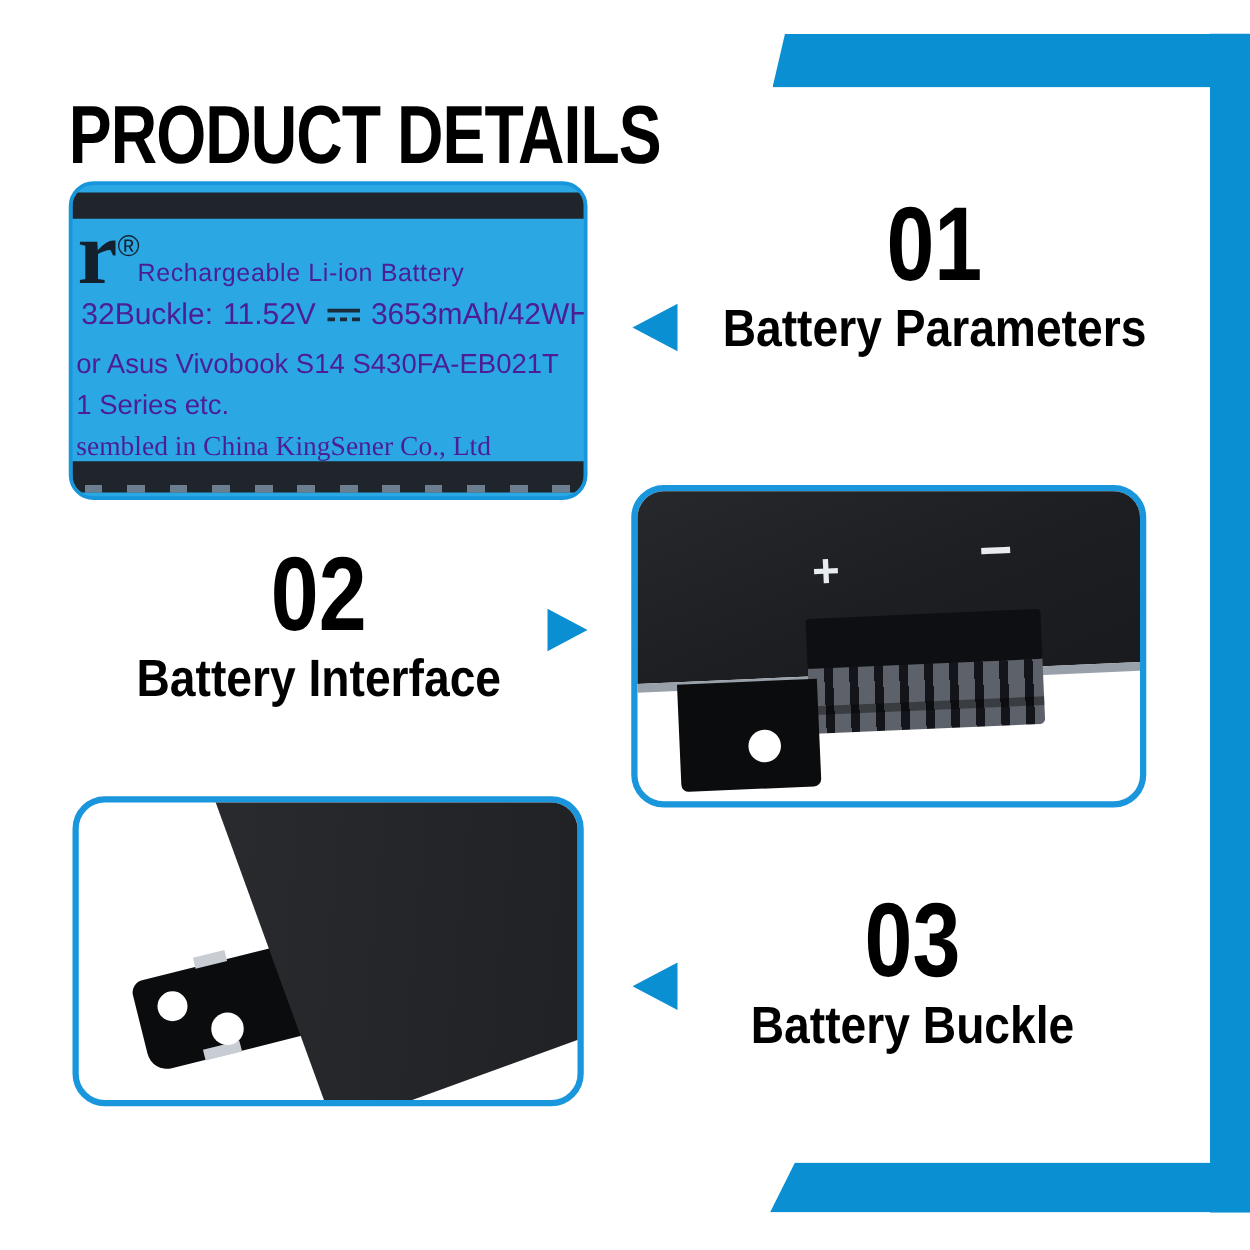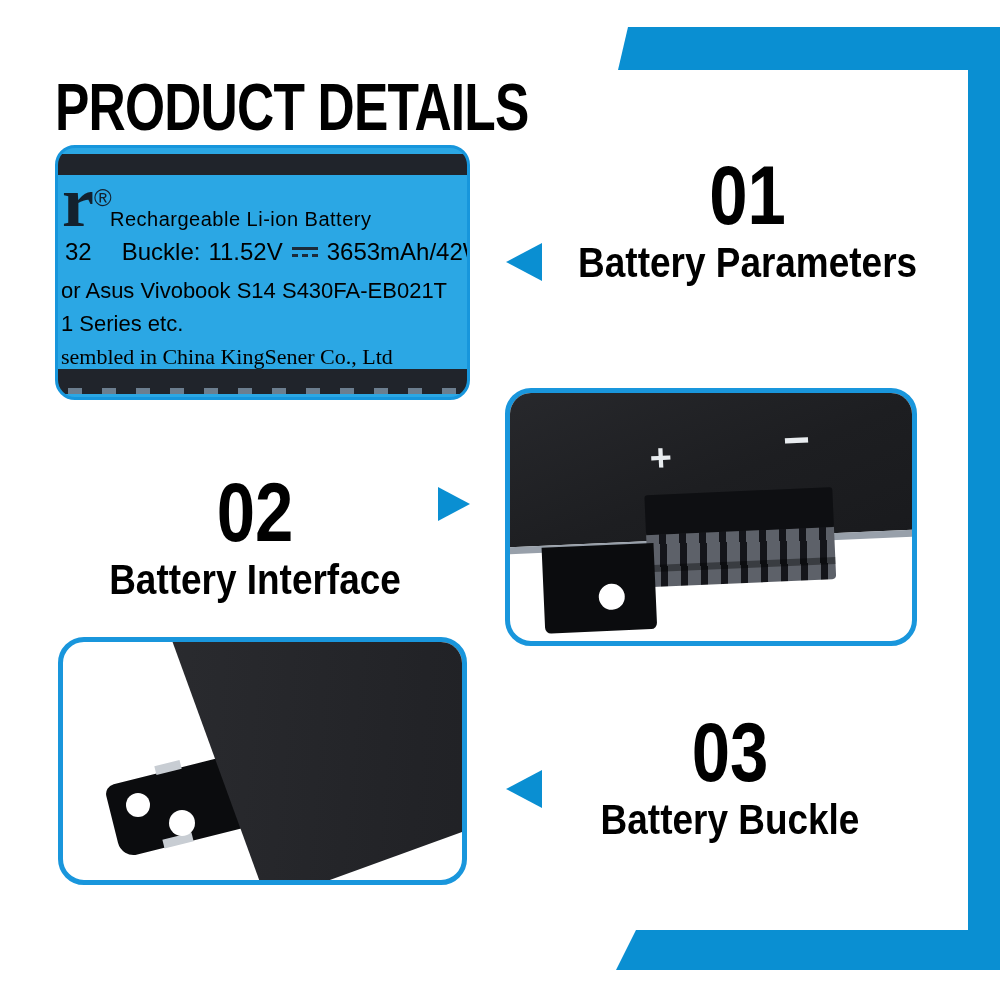--- a/index.html
+++ b/index.html
@@ -24,41 +24,41 @@
   .label-photo{left:55px;top:145px;width:415px;height:255px;background:#2ba7e4;
     border:3px solid #1796dc;border-radius:20px;overflow:hidden;box-sizing:border-box;}
   .band{position:absolute;left:0;width:100%;background:#20242b;}
   .band-top{top:6px;height:21px;}
   .band-bottom{bottom:3px;height:25px;}
   .band-bottom::after{content:"";position:absolute;left:10px;right:10px;bottom:0;height:6px;
     background:repeating-linear-gradient(90deg,rgba(170,200,225,.55) 0 14px,transparent 14px 34px);}
   .logo-r{left:4px;top:18px;font-family:"Liberation Serif",serif;font-weight:bold;
     font-size:72px;color:#13212e;line-height:1;}
   .logo-reg{left:36px;top:36px;font-size:24px;color:#13212e;}
-  .lab-line{color:#000000;white-space:nowrap;}
+  .lab-line{color:#4c1d95;white-space:nowrap;}
   .lab1{left:52px;top:60px;font-size:20px;letter-spacing:.5px;}
   .lab2{left:7px;top:90px;font-size:24px;display:flex;align-items:center;}
-  .lab2 .model{margin-right:30px;}
+  .lab2 .model{}
   .lab2 .volt{margin-left:8px;}
   .lab3{left:3px;top:130px;font-size:22px;}
   .lab4{left:3px;top:163px;font-size:22px;}
   .lab5{left:3px;top:196px;font-size:22px;font-family:Liberation Serif, serif;}
   .dc-symbol{display:inline-block;width:26px;margin:0 9px;}
   .dc-solid{height:3px;background:#1b2b3a;}
   .dc-dash{margin-top:4px;height:3px;
     background:repeating-linear-gradient(90deg,#1b2b3a 0 6px,transparent 6px 10px);}
 
   
   .section{text-align:center;}
   .sec-number{font-size:84px;font-weight:bold;color:#000;line-height:.9;
     transform:scaleX(0.82);transform-origin:center;}
   .sec-label{font-size:42px;font-weight:bold;color:#000;line-height:1.1;margin-top:6px;
     transform:scaleX(0.88);transform-origin:center;white-space:nowrap;}
   .sec1{left:555px;top:158px;width:385px;}
-  .sec2{left:85px;top:475px;width:340px;}
+  .sec2{left:85px;top:438px;width:340px;}
   .sec3{left:540px;top:715px;width:380px;}
   .tri{width:0;height:0;}
   .tri-left{border-top:19px solid transparent;border-bottom:19px solid transparent;
     border-right:36px solid #0a8fd2;}
   .tri-right{border-top:17px solid transparent;border-bottom:17px solid transparent;
     border-left:32px solid #0a8fd2;}
   .arrow1{left:506px;top:243px;}
   .arrow2{left:438px;top:487px;}
   .arrow3{left:506px;top:770px;}
 

